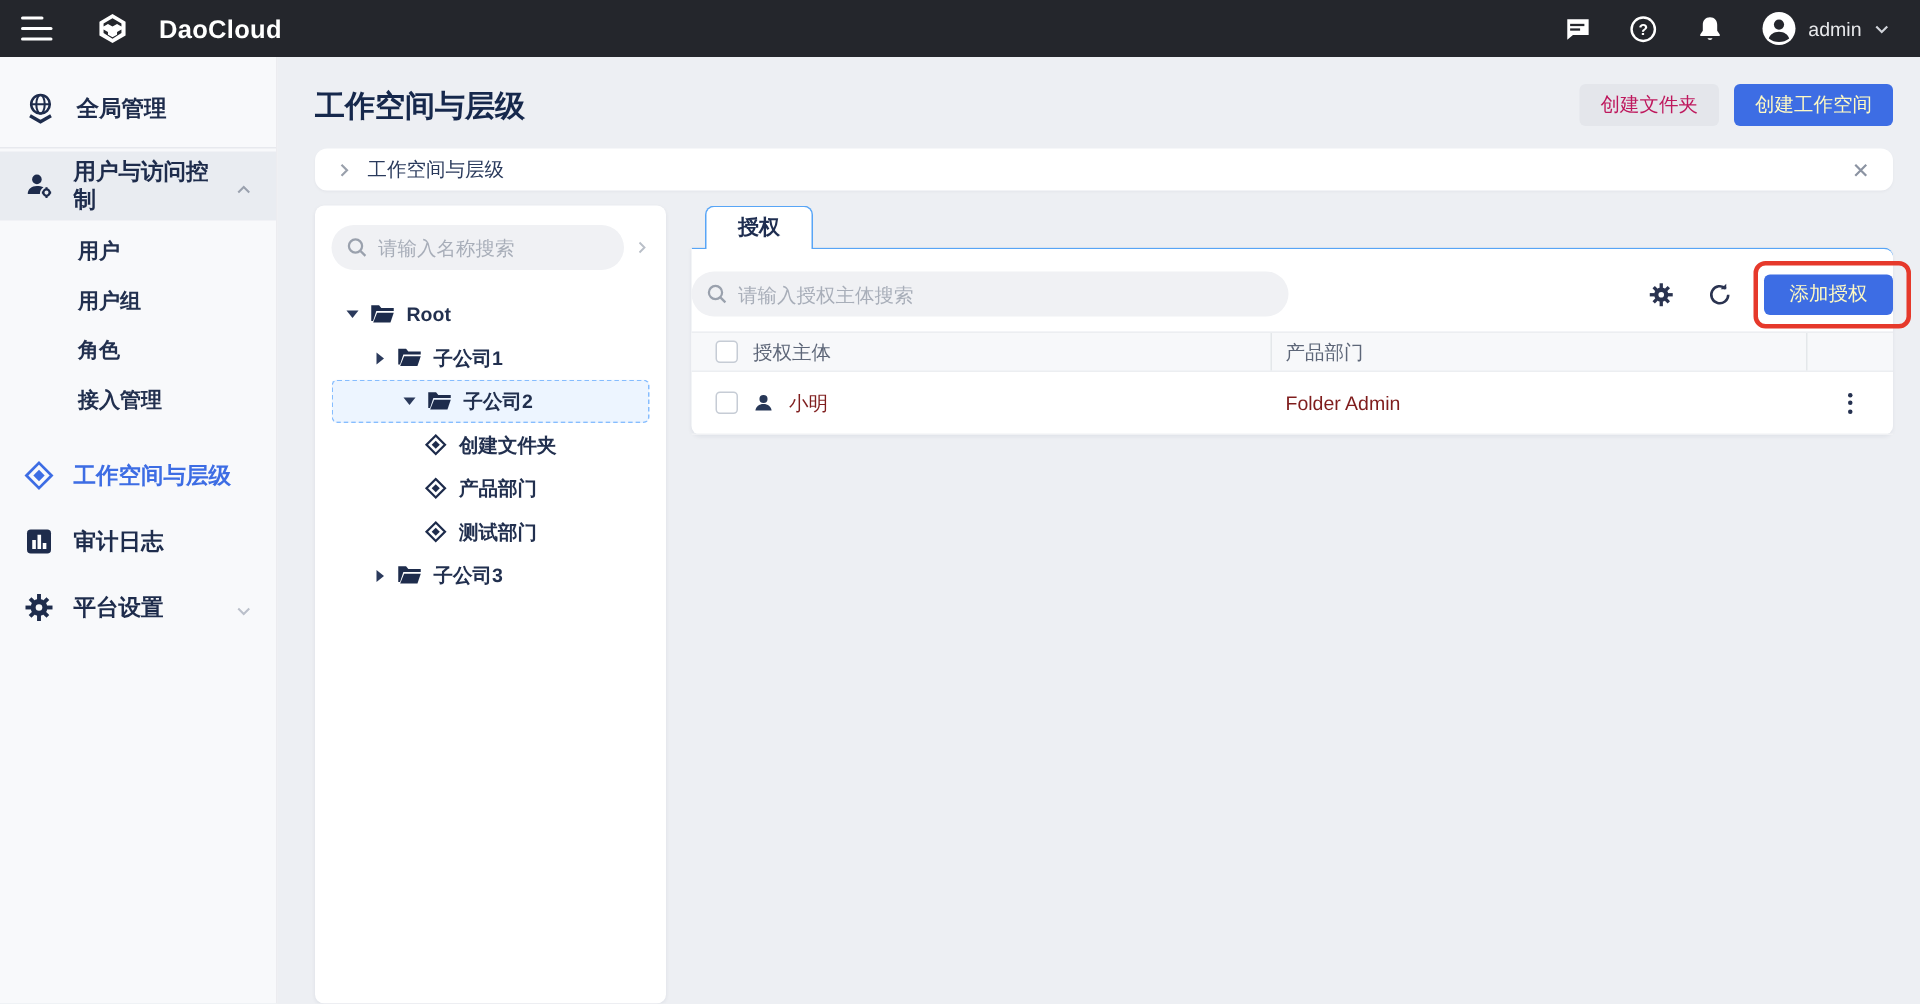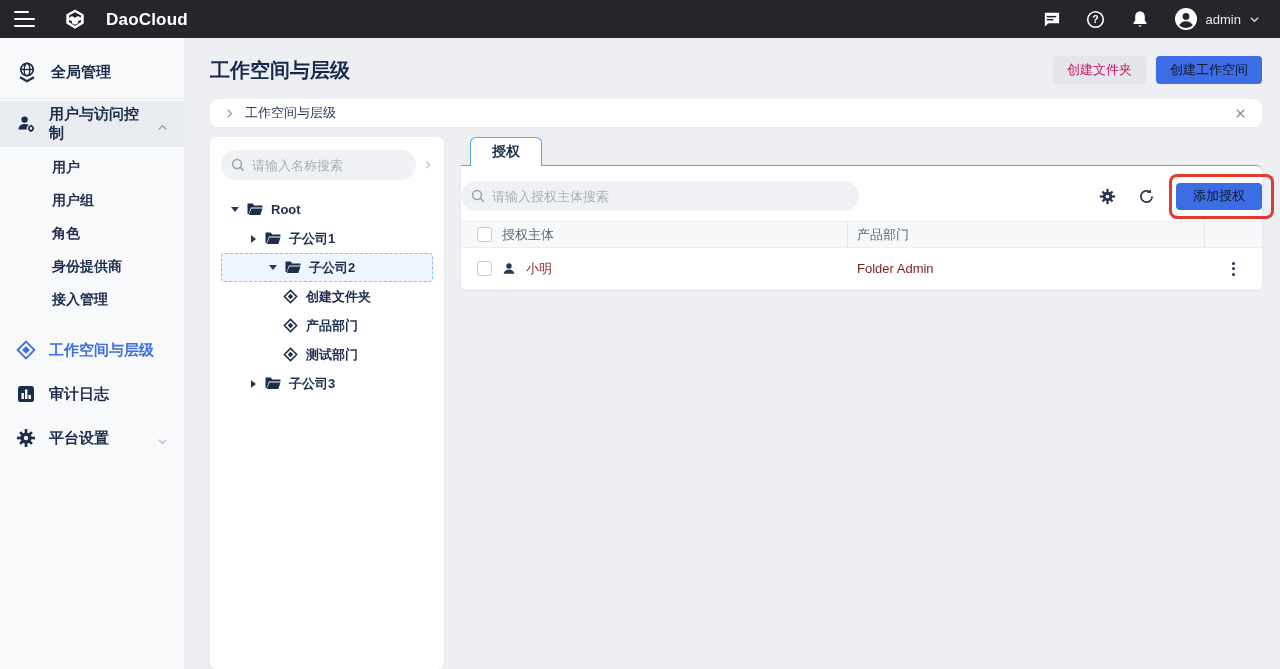--- a/index.html
+++ b/index.html
@@ -35,21 +35,21 @@
   .chev { width:11px; height:11px; opacity:.55; }
 
   
   .main { flex:1; min-width:0; padding:0 18px 0 25px; }
   .page-head { display:flex; align-items:center; margin-top:18px; }
   .page-title { font-size:20px; font-weight:700; color:#16284c; }
   .head-btns { margin-left:auto; display:flex; gap:10px; }
   .btn { height:28px; padding:0 14px; border:none; border-radius:4px; font-size:13px; cursor:pointer;
     font-family:inherit; display:inline-flex; align-items:center; }
   .btn.ghost { background:#e4e6eb; color:#be185d; }
-  .btn.primary { background:var(--accent,#3d6de4); color:#0f172a; }
+  .btn.primary { background:var(--accent,#3d6de4); color:#fef9c3; }
 
   .crumbbar { margin-top:15px; height:28px; background:#fff; border-radius:8px; display:flex; align-items:center; padding:0 14px; box-shadow:0 1px 2px rgba(20,30,60,.04); }
   .crumb-lbl { font-size:13px; color:#2a3a5c; margin-left:10px; }
   .crumb-x { margin-left:auto; width:16px; height:16px; cursor:pointer; display:flex; align-items:center; justify-content:center; }
 
   .content { display:flex; gap:17px; margin-top:10px; align-items:flex-start; }
 
   
   .tree-panel { width:234px; flex:0 0 234px; background:#fff; border-radius:6px; box-shadow:0 1px 3px rgba(20,30,60,.07); height:532px; padding:13px 11px; }
   .tree-search-row { display:flex; align-items:center; gap:7px; }
@@ -195,23 +195,20 @@
         <div class="sub">
             <span>用户</span>
           </div>
         <div class="sub">
             <span>用户组</span>
           </div>
         <div class="sub">
             <span>角色</span>
           </div>
         <div class="sub">
-            <span>身份提供商</span>
-          </div>
-        <div class="sub">
             <span>接入管理</span>
           </div>
       </div>
 
       <div class="s-item blue">
         <span style="display:flex;">
           <svg width="20" height="20" viewBox="0 0 20 20">
               <path d="M10 1.6 18.4 10 10 18.4 1.6 10z" fill="none" stroke="#3d6de4" stroke-width="1.8"></path>
               <path d="M10 6.2 13.8 10 10 13.8 6.2 10z" fill="#3d6de4"></path>
             </svg>

